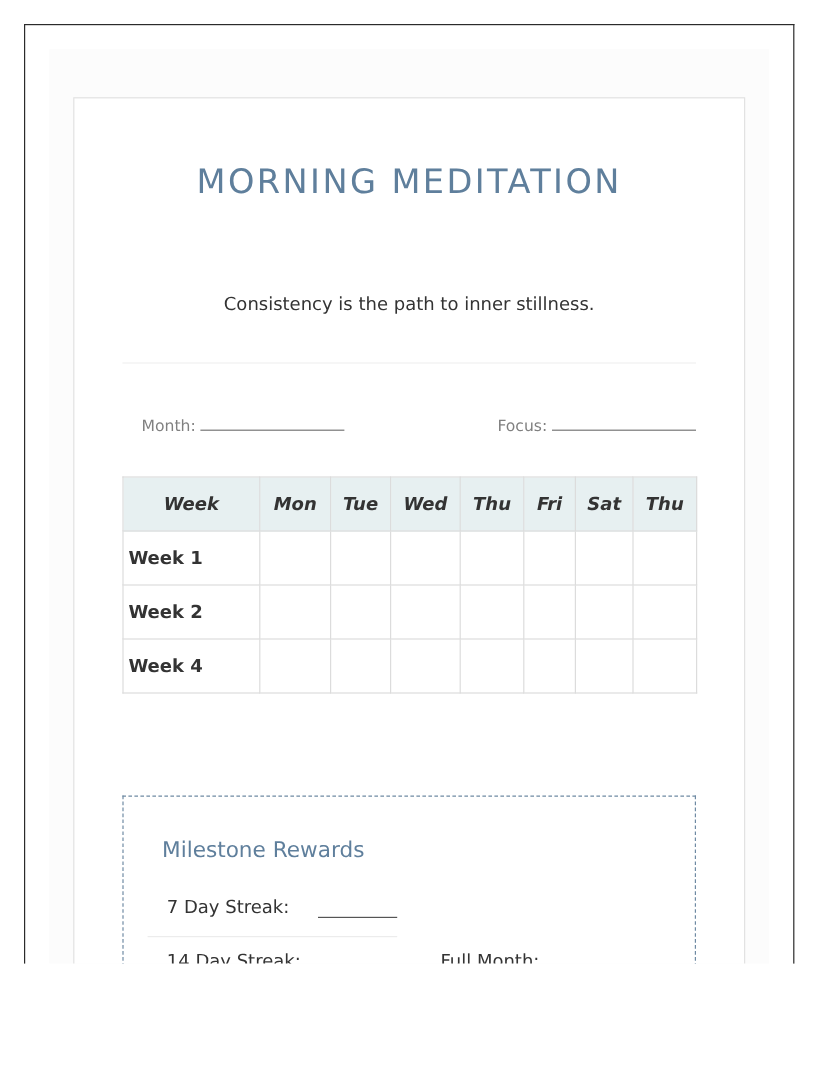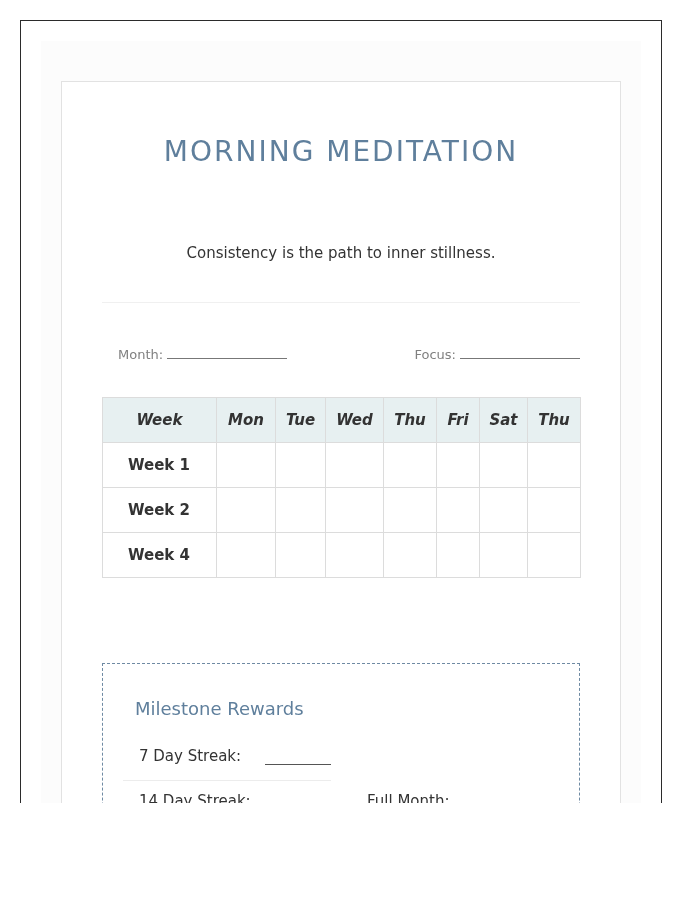--- a/index.html
+++ b/index.html
@@ -11,21 +11,21 @@
   .title span { display:block; font-weight:normal; -webkit-text-stroke:0; }
   .subtitle { position:absolute; left:0; width:558px; top:162px; text-align:center; color:#333333; font-size:15px; }
   .divider { position:absolute; left:40px; width:478px; top:220px; height:1px; background:#f0f0f0; }
   .field { position:absolute; top:265px; font-size:13px; color:#808080; white-space:nowrap; }
   .field .line { display:inline-block; width:120px; border-bottom:1px solid #777; margin-left:4px; height:11px; vertical-align:baseline; }
   .field.month { left:56px; }
   .field.focus { right:40px; }
   table.tracker { position:absolute; left:40px; top:315px; border-collapse:collapse; table-layout:fixed; width:478px; }
   table.tracker th, table.tracker td { border:1px solid #dcdcdc; height:44px; padding:0; font-size:15px; color:#333333; }
   table.tracker th { background:#e7f0f1; font-weight:bold; text-align:center;font-style:italic; }
-  table.tracker td.wk { font-weight:bold; text-align:left; padding-left:25px; }
+  table.tracker td.wk { font-weight:bold; text-align:left; padding-left:4px; }
   table.tracker td.cell { cursor:pointer; }
   .rewards { position:absolute; left:40px; top:581px; width:476px; height:300px; border:1px dashed #6f8aa3; }
   .rewards h2 { position:absolute; left:20px; top:22px; margin:12px; font-weight:normal; font-size:18px; color:#5f7f9c; }
   .reward { position:absolute; width:208px; height:36px; border-bottom:1px solid #ececec; font-size:15px; color:#333333; }
   .reward .lbl { position:absolute; left:0; top:3px;margin-left:16px; }
   .reward .blank { position:absolute; right:0; top:20px; width:66px; border-bottom:1px solid #555; }
 </style>
 </head>
 <body>
 

